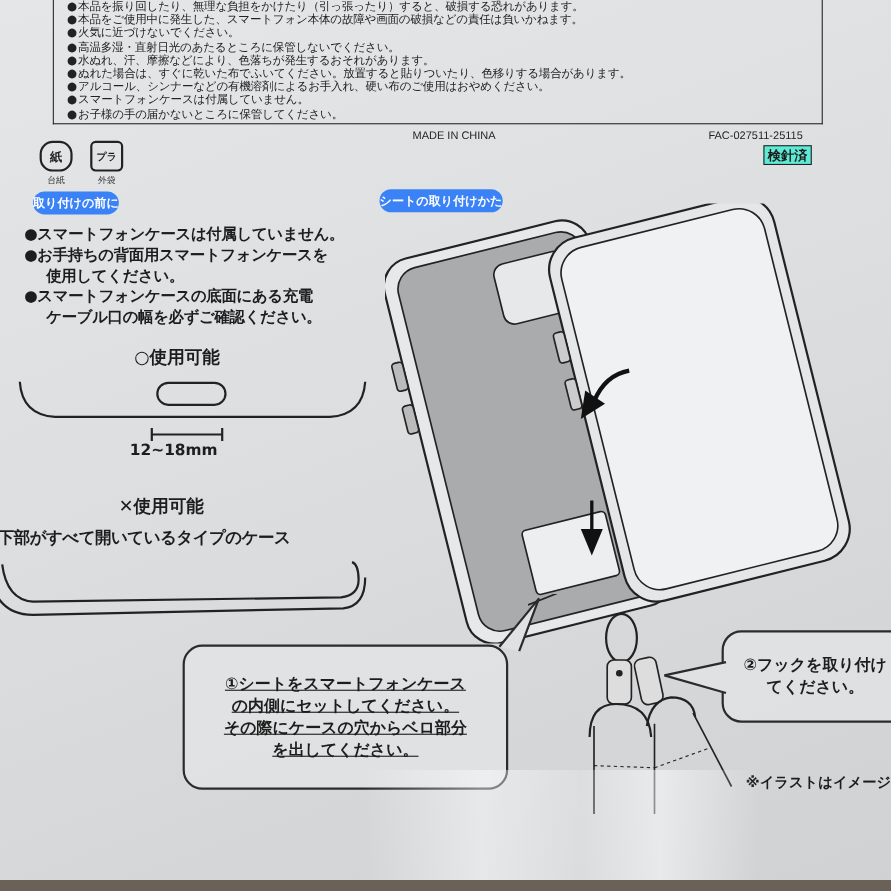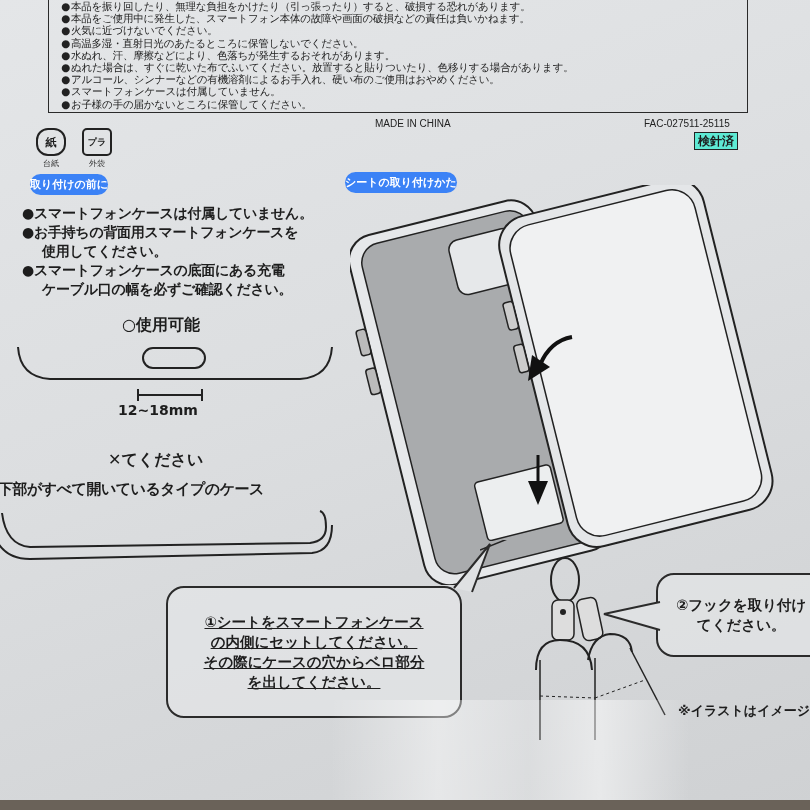--- a/index.html
+++ b/index.html
@@ -92,21 +92,21 @@
 
 <svg style="left:0; top:335px;" width="370" height="90">
   <path d="M18 12 Q20 42 50 44 L300 44 Q330 42 332 12" fill="none" stroke="#222" stroke-width="2"></path>
   <rect x="143" y="13" width="62" height="20" rx="10" fill="none" stroke="#222" stroke-width="2"></rect>
   <line x1="138" y1="54" x2="138" y2="66" stroke="#222" stroke-width="2"></line>
   <line x1="202" y1="54" x2="202" y2="66" stroke="#222" stroke-width="2"></line>
   <line x1="138" y1="60" x2="202" y2="60" stroke="#222" stroke-width="2"></line>
 </svg>
 <div class="abs measure" style="left:118px; top:402px;">12~18mm</div>
 
-<div class="abs heading-ng" style="left:108px; top:450px;">✕てください</div>
+<div class="abs heading-ng" style="left:108px; top:450px;">✕使用可能</div>
 <div class="abs ng-desc" style="left:-2px; top:480px;">下部がすべて開いているタイプのケース</div>
 
 <svg style="left:0; top:505px;" width="370" height="65">
   <path d="M2 8 Q6 40 30 42 L310 38 Q326 36 326 22 Q326 8 320 6" fill="none" stroke="#222" stroke-width="2"></path>
   <path d="M-2 38 Q8 54 30 54 L312 48 Q332 46 332 20" fill="none" stroke="#222" stroke-width="2"></path>
 </svg>
 
 <div class="abs pill" style="left:345px; top:172px;">シートの取り付けかた</div>
 
 <svg style="left:350px; top:185px;" width="460" height="400">

